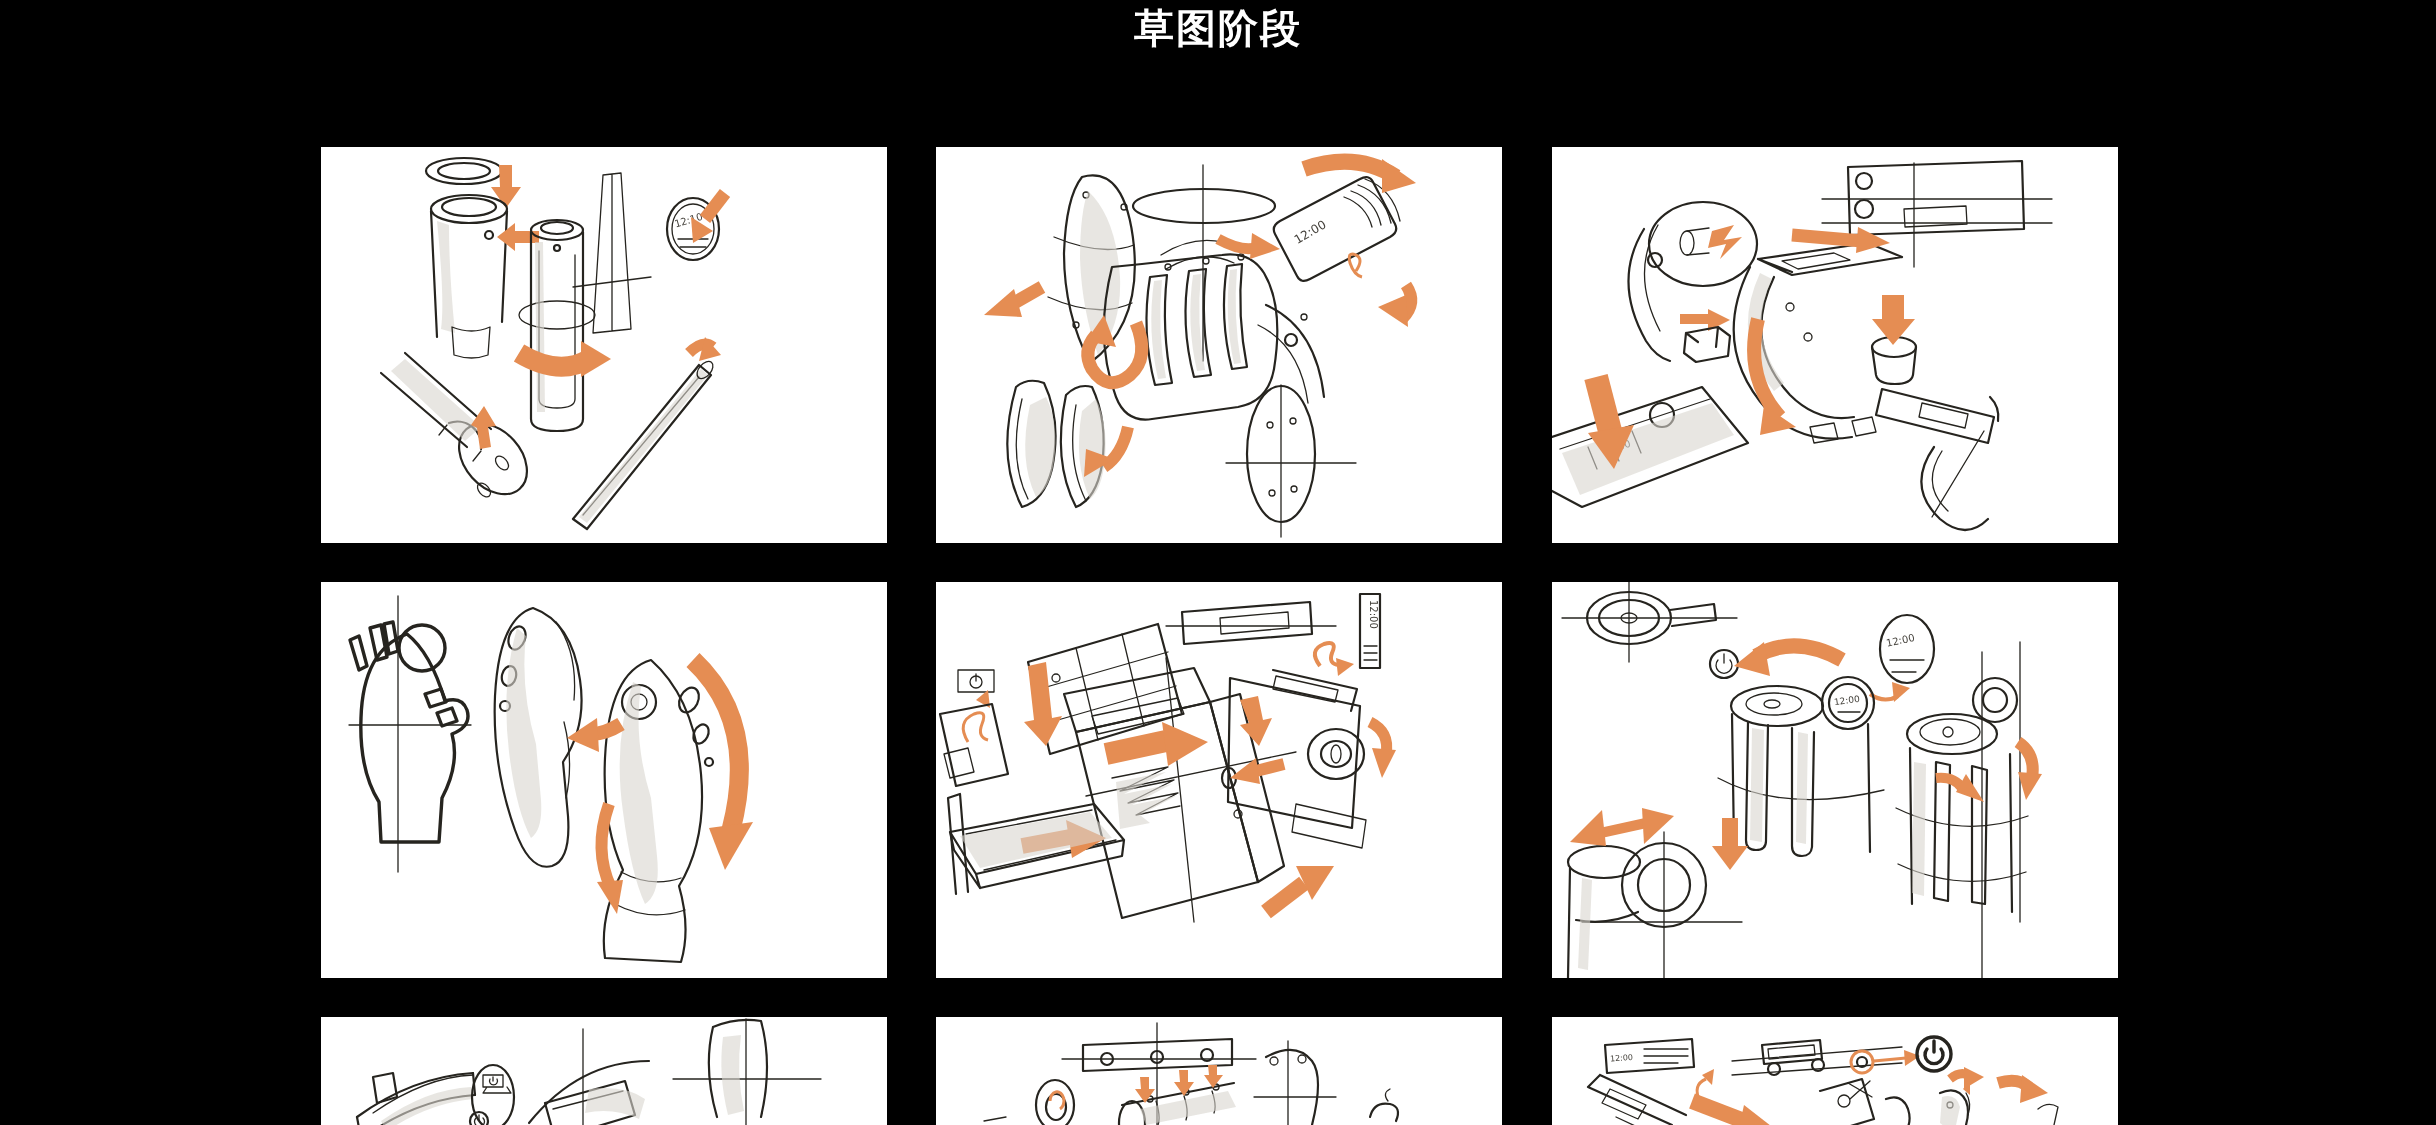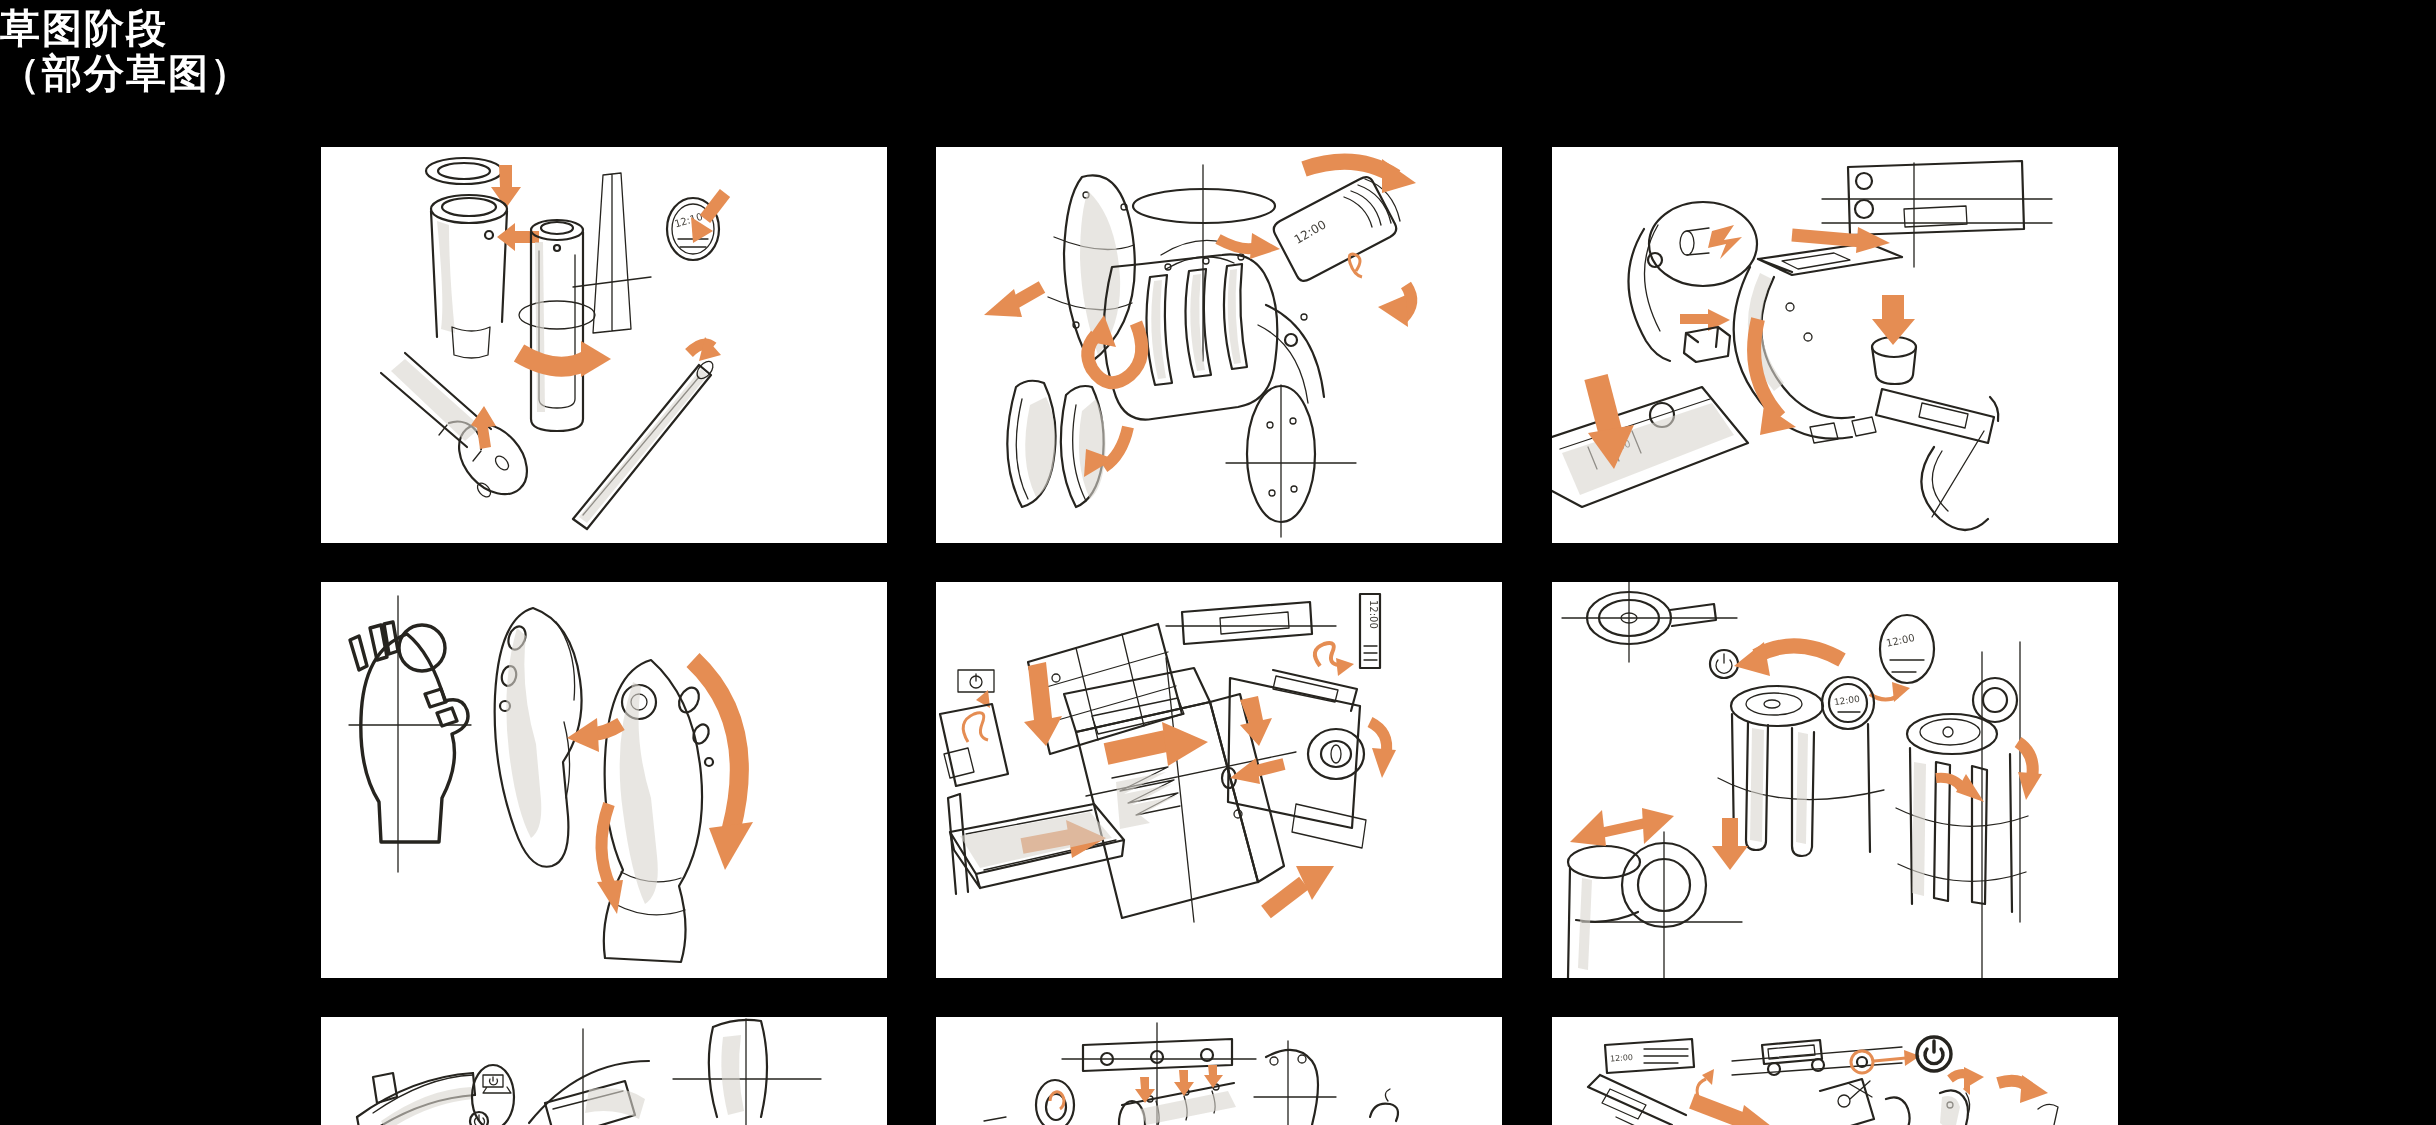--- a/index.html
+++ b/index.html
@@ -1,38 +1,37 @@
 <!DOCTYPE html>
 <html style="--background: #000000; --title_text: #FFFFFF; --panel_bg: #FFFFFF; --ink: #26241F; --shade: #D8D6CE; --accent: #E58D53;"><head>
 <meta charset="utf-8">
 <style>
   html,body{margin:0;padding:0;background:#000;}
   .stage{position:relative;width:2436px;height:1125px;overflow:hidden;
          background:var(--background,#000);
          font-family:"DejaVu Sans","Liberation Sans",sans-serif;}
-  .titles{position:absolute;top:6px;left:0;width:100%;text-align:left;
+  .titles{position:absolute;top:6px;left:0;width:100%;text-align:center;
           color:var(--title_text,#fff);font-weight:bold;font-size:40px;line-height:45px;letter-spacing:2px;}
   .panel{position:absolute;width:566px;height:396px;background:var(--panel_bg,#fff);overflow:hidden;}
   .panel.clip{height:108px;}
   .panel svg{display:block;width:566px;height:396px;}
   .ln{fill:none;stroke:var(--ink,#26241f);stroke-width:2.2;stroke-linecap:round;stroke-linejoin:round;}
   .ln.thin{stroke-width:1.3;}
   .ln2{fill:none;stroke:var(--ink,#26241f);stroke-width:3.4;stroke-linecap:round;stroke-linejoin:round;}
   .sh{fill:var(--shade,#d8d6ce);stroke:none;opacity:.6;}
   .oa{fill:var(--accent,#e58d53);stroke:none;}
   .oln{fill:none;stroke:var(--accent,#e58d53);stroke-linecap:butt;}
   .hand{font-family:"DejaVu Sans","Liberation Sans",sans-serif;fill:#44413b;}
 </style>
 </head>
 <body>
 
 <div class="stage">
   <div class="titles">
     <div>草图阶段</div>
-    <div>（部分草图）</div>
   </div>
 
   <div class="panel" style="left:321px;top:147px;">
     <svg viewBox="0 0 566 396">
       <g>
         <ellipse class="ln" cx="143" cy="24" rx="38" ry="13"></ellipse>
           <ellipse class="ln" cx="143" cy="24" rx="26" ry="8"></ellipse>
       </g>
       <path class="oa" d="M178,18 h13 v22 h9 l-15,21 -15,-21 h9 z"></path>
       <g>

